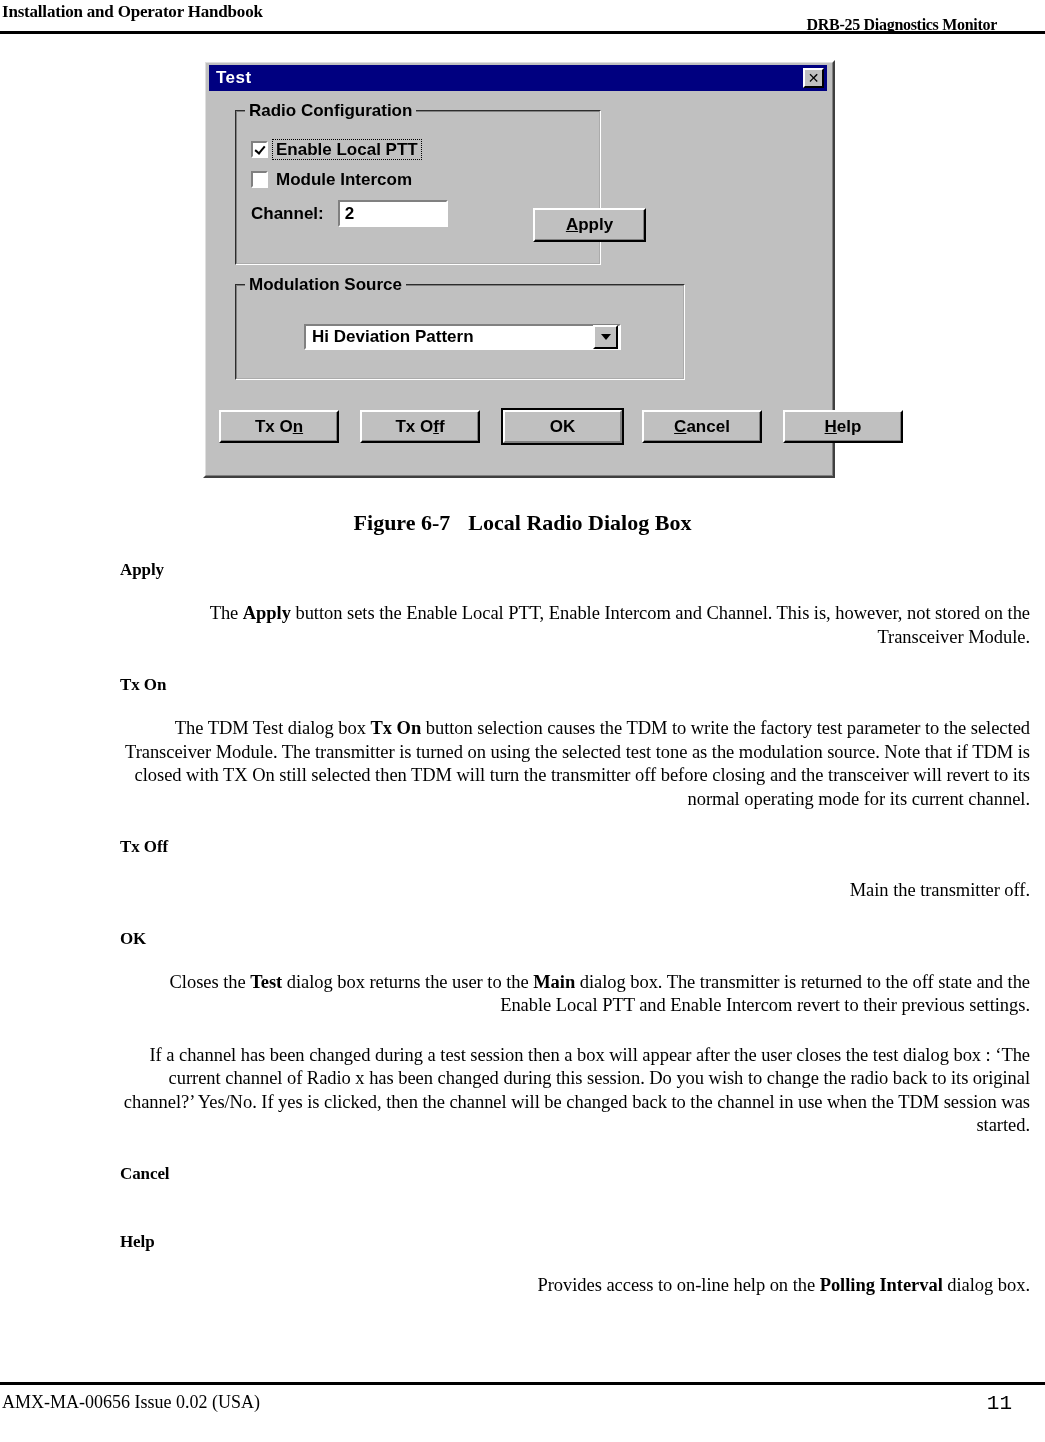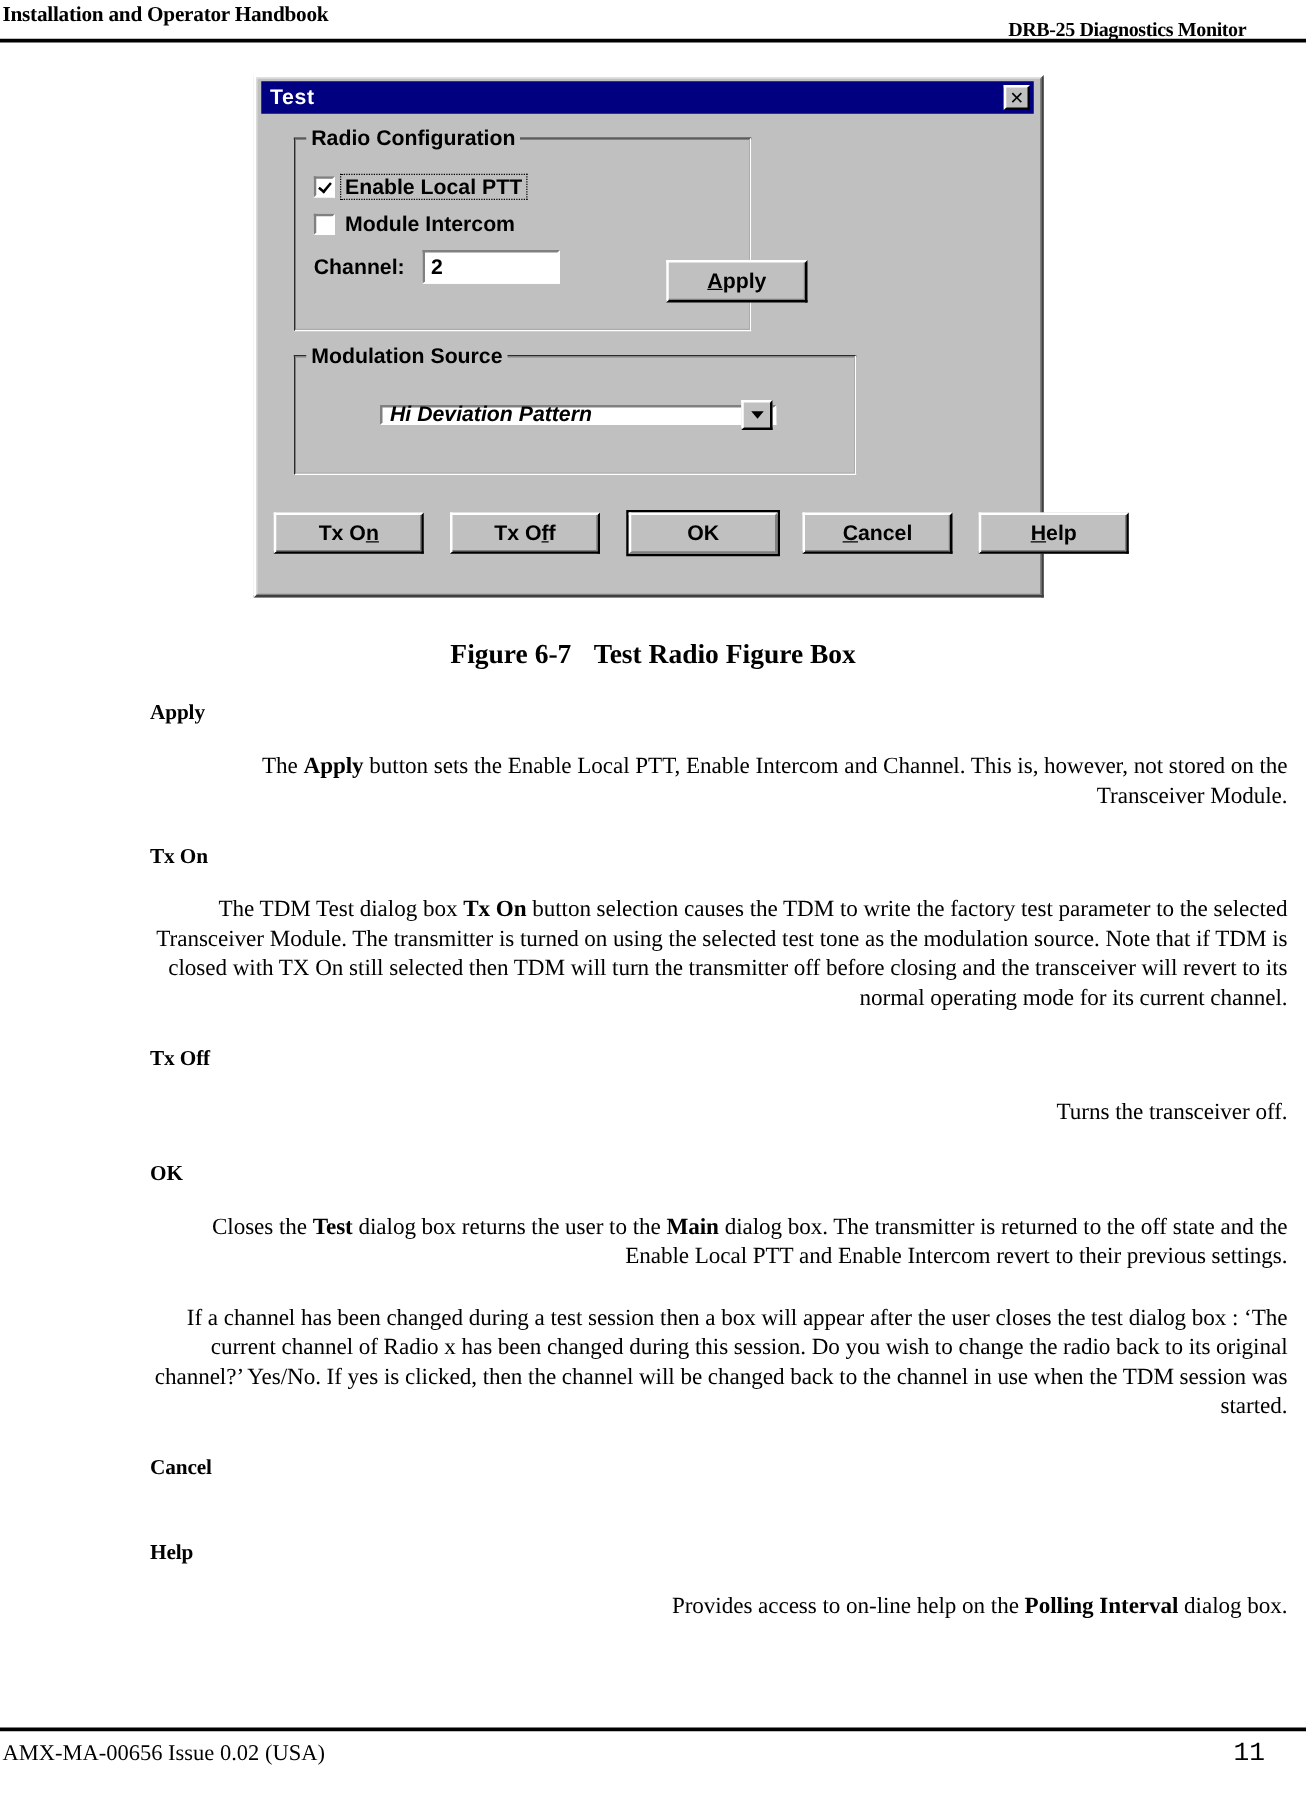--- a/index.html
+++ b/index.html
@@ -266,30 +266,29 @@
     height: 34px;
   }
   .btn u { text-decoration: underline; }
 
   
   .combobox {
     position: absolute;
     left: 67px;
     top: 38px;
     width: 317px;
-    height: 16px;
+    height: 26px;
     background: #ffffff;
     border-top: 2px solid #808080;
     border-left: 2px solid #808080;
     border-right: 2px solid #ffffff;
     border-bottom: 2px solid #ffffff;
     box-sizing: border-box;
     display: flex;
     align-items: center;
-    font-style: italic;
   }
   .combo-text {
     padding-left: 6px;
     font-family: "Liberation Sans", "DejaVu Sans", sans-serif;
     font-weight: bold;
     font-size: 17px;
     color: #000000;
     flex: 1 1 auto;
     white-space: nowrap;
     overflow: hidden;
@@ -466,38 +465,38 @@
     <span><u>C</u><span>ancel</span></span>
   </div>
 
   <div class="btn" id="btn-help">
     <span class="btn-inner"></span>
     <span><u>H</u><span>elp</span></span>
   </div>
 </div>
 
 <div class="figure-caption">
-  <span>Figure 6-7</span><span class="gap"></span><span>Test Radio Figure Box</span>
+  <span>Figure 6-7</span><span class="gap"></span><span>Local Radio Dialog Box</span>
 </div>
 
 <div class="content">
 
   <div class="sec-heading">Apply</div>
   <div class="sp-after-head"></div>
   <p class="para"><span>The </span><b>Apply</b><span> button sets the Enable Local PTT, Enable Intercom and Channel.  This is, however, not stored on the Transceiver Module.</span></p>
   <div class="sp-after-para"></div>
 
   <div class="sec-heading">Tx On</div>
   <div class="sp-after-head"></div>
   <p class="para"><span>The TDM Test dialog box </span><b>Tx On</b><span> button selection causes the TDM to write the factory test parameter to the selected Transceiver Module.  The transmitter is turned on  using the selected test tone as the modulation source.  Note that if TDM is closed with TX On still selected then TDM will turn the transmitter off before closing and the transceiver will revert to its normal operating mode for its current channel.</span></p>
   <div class="sp-after-para"></div>
 
   <div class="sec-heading">Tx Off</div>
   <div class="sp-after-head"></div>
-  <p class="para">Turns the transceiver off.</p>
+  <p class="para">Main the transmitter off.</p>
   <div class="sp-after-para"></div>
 
   <div class="sec-heading">OK</div>
   <div class="sp-after-head"></div>
   <p class="para"><span>Closes the </span><b>Test</b><span>  dialog box returns the user to the </span><b>Main</b><span> dialog box.  The transmitter is returned to the off state and the Enable Local PTT and Enable Intercom revert to their previous settings.</span></p>
   <div class="sp-after-para"></div>
   <p class="para">If a channel has been changed during a test session then a box will appear after the user closes the test dialog box : ‘The current channel of Radio x has been changed during this session. Do you wish to change the radio back to its original channel?’ Yes/No. If yes is clicked, then the channel will be changed back to the channel in use when the TDM session was started.</p>
   <div class="sp-after-para"></div>
 
   <div class="sec-heading">Cancel</div>

